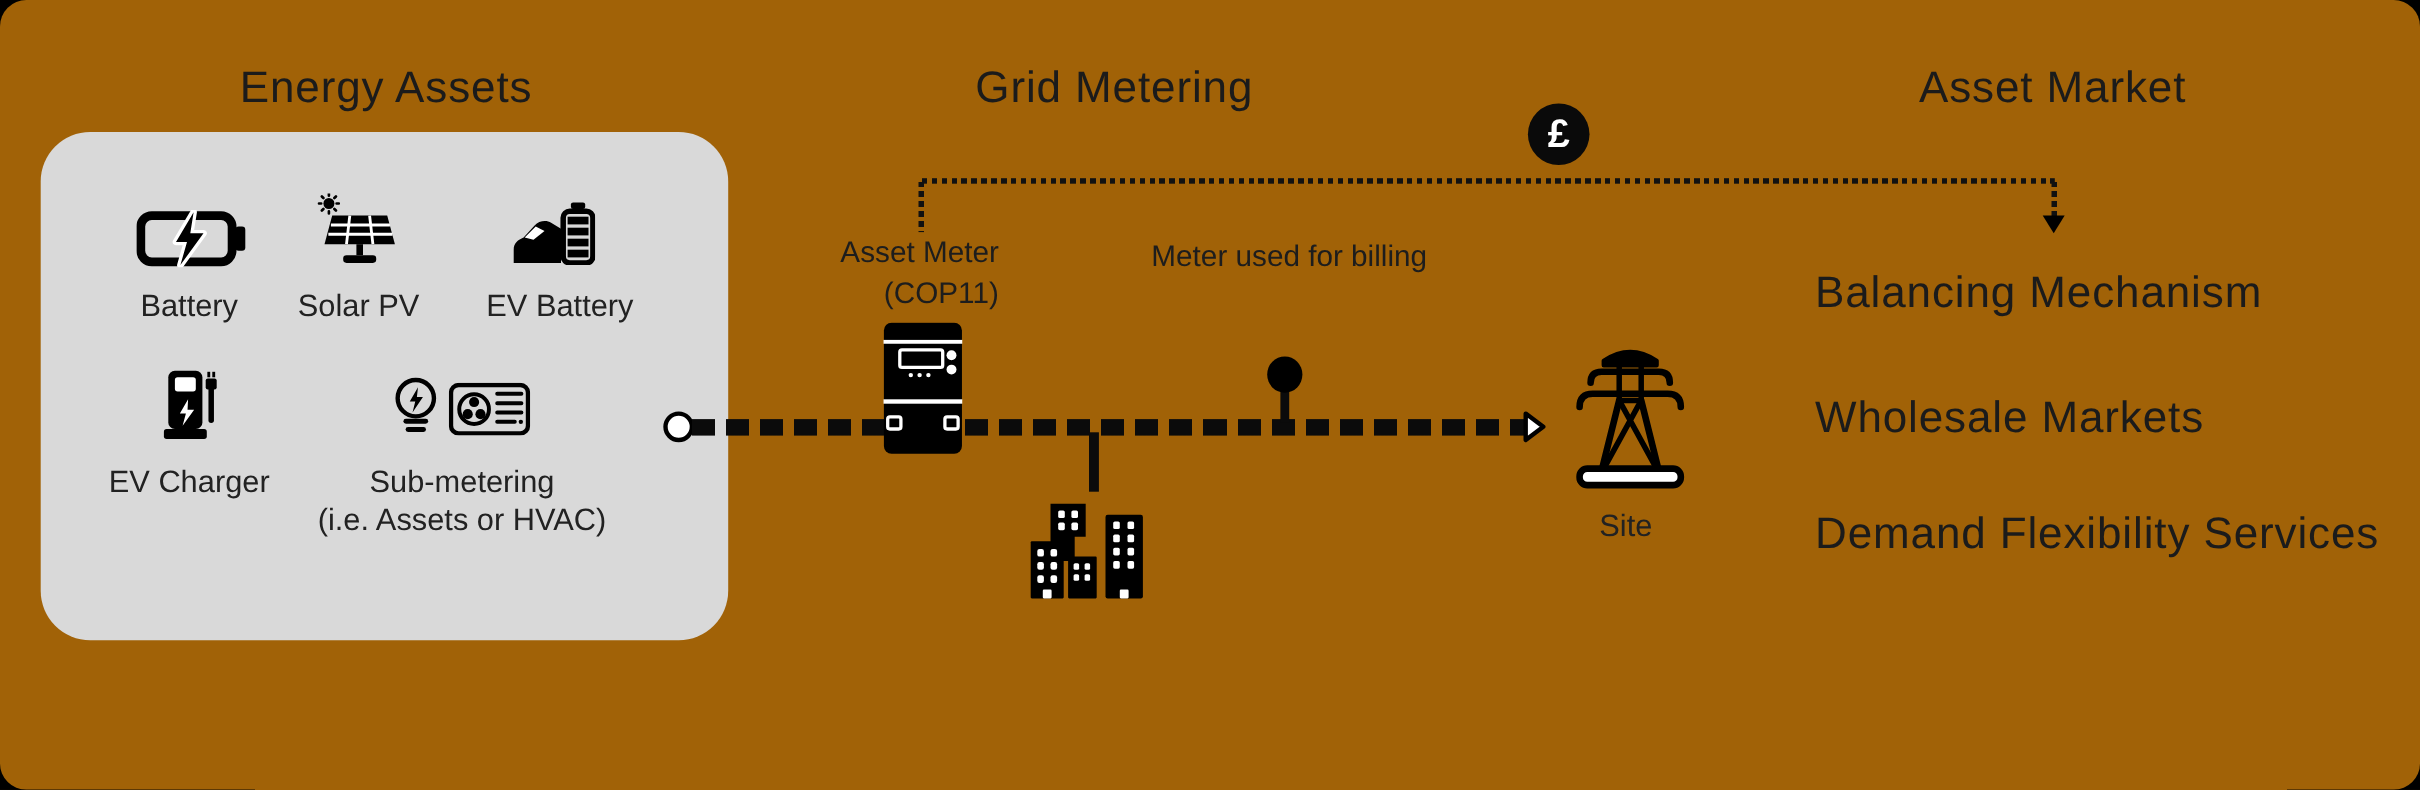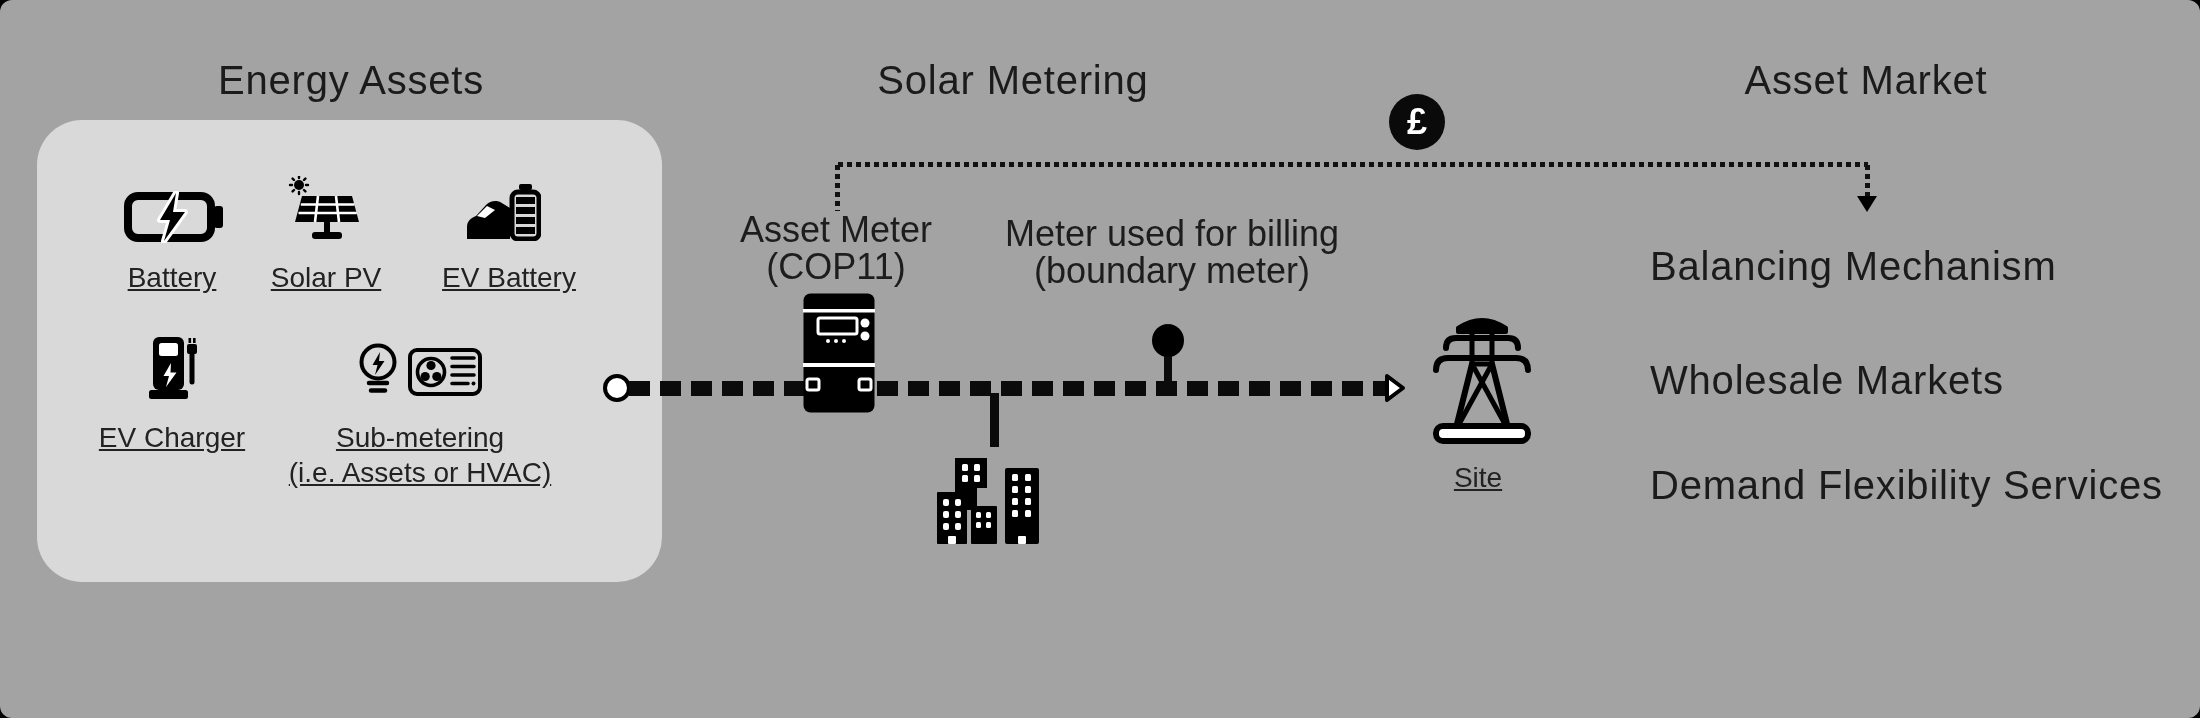--- a/index.html
+++ b/index.html
@@ -1,37 +1,37 @@
 <!DOCTYPE html>
 <html><head>
 <meta charset="utf-8">
 <style>
   html,body{margin:0;padding:0;background:#000;}
   .canvas{
-    position:relative;width:2200px;height:718px;background:#a3a3a3;
-    border-radius:12px;overflow:hidden;
+    position:relative;width:2200px;height:718px;background:#a16207;
+    border-radius:24px;overflow:hidden;
     font-family:"Liberation Sans", sans-serif;color:#1d1d1d;
   }
   .section-title{
     position:absolute;transform:translateX(-50%);
     font-size:40px;letter-spacing:.02em;white-space:nowrap;color:#1b1b1b;
   }
   .asset-box{
     position:absolute;left:37px;top:120px;width:625px;height:462px;
     background:#d9d9d9;border-radius:45px;
   }
   .icon{position:absolute;}
   .icon svg{display:block;width:100%;height:100%;}
   .asset-label,.small-label{
     position:absolute;transform:translateX(-50%);
-    font-size:28px;white-space:nowrap;color:#222;text-decoration:underline;
+    font-size:28px;white-space:nowrap;color:#222;
   }
   .caption-block{
     position:absolute;transform:translateX(-50%);
-    font-size:36px;line-height:37px;text-align:center;white-space:nowrap;color:#1d1d1d;
+    font-size:27px;line-height:37px;text-align:right;white-space:nowrap;color:#1d1d1d;
   }
   .bus-line{
     position:absolute;left:629px;top:381px;width:762px;height:15px;
     background:repeating-linear-gradient(90deg,#0b0b0b 0 21px,transparent 21px 31px);
   }
   .bus-start{
     position:absolute;left:603px;top:374px;width:20px;height:20px;
     background:#fff;border:4px solid #000;border-radius:50%;
   }
   .stem{position:absolute;background:#0b0b0b;}
@@ -58,21 +58,21 @@
     position:absolute;left:1650px;font-size:40px;letter-spacing:.02em;
     white-space:nowrap;color:#1b1b1b;
   }
 </style>
 </head>
 <body>
 
 <div class="canvas">
 
   <div class="section-title" style="left:351px;top:58px">Energy Assets</div>
-  <div class="section-title" style="left:1013px;top:58px">Solar Metering</div>
+  <div class="section-title" style="left:1013px;top:58px">Grid Metering</div>
   <div class="section-title" style="left:1866px;top:58px">Asset Market</div>
 
   <div class="asset-box"></div>
 
   <div class="icon" style="left:124px;top:191px;width:100px;height:52px">
     <svg viewBox="0 0 100 52">
       <rect x="4" y="5" width="83" height="42" rx="10" fill="none" stroke="#000" stroke-width="8"></rect>
       <rect x="90" y="15" width="9" height="22" rx="3" fill="#000"></rect>
       <path d="M52 2 L36 29 H46 L40 50 L61 21 H49 Z" fill="#000" stroke="#fff" stroke-width="6" stroke-linejoin="round"></path>
       <path d="M52 2 L36 29 H46 L40 50 L61 21 H49 Z" fill="#000"></path>
@@ -171,21 +171,20 @@
       <circle cx="62" cy="30" r="4.5" fill="#fff"></circle>
         <circle cx="62" cy="43" r="4.5" fill="#fff"></circle>
       <rect x="0" y="70" width="72" height="4" fill="#fff"></rect>
       <rect x="4" y="86" width="12" height="11" rx="2" fill="none" stroke="#fff" stroke-width="3"></rect>
       <rect x="56" y="86" width="12" height="11" rx="2" fill="none" stroke="#fff" stroke-width="3"></rect>
     </svg>
   </div>
 
   <div class="caption-block" style="left:1172px;top:215px">
     <div>Meter used for billing</div>
-    <div>(boundary meter)</div>
   </div>
   <div class="stem" style="left:1164px;top:350px;width:8px;height:34px"></div>
   <div style="position:absolute;left:1152px;top:324px;width:32px;height:33px;background:#000;border-radius:50%"></div>
 
   <div class="stem" style="left:990px;top:393px;width:9px;height:54px"></div>
   <div class="icon" style="left:935px;top:456px;width:114px;height:90px">
     <svg viewBox="0 0 114 90">
       <g fill="#000">
         <path d="M20 2 h32 v30 h-10 v22 h-22 z"></path>
         <rect x="2" y="36" width="30" height="52" rx="1"></rect>

